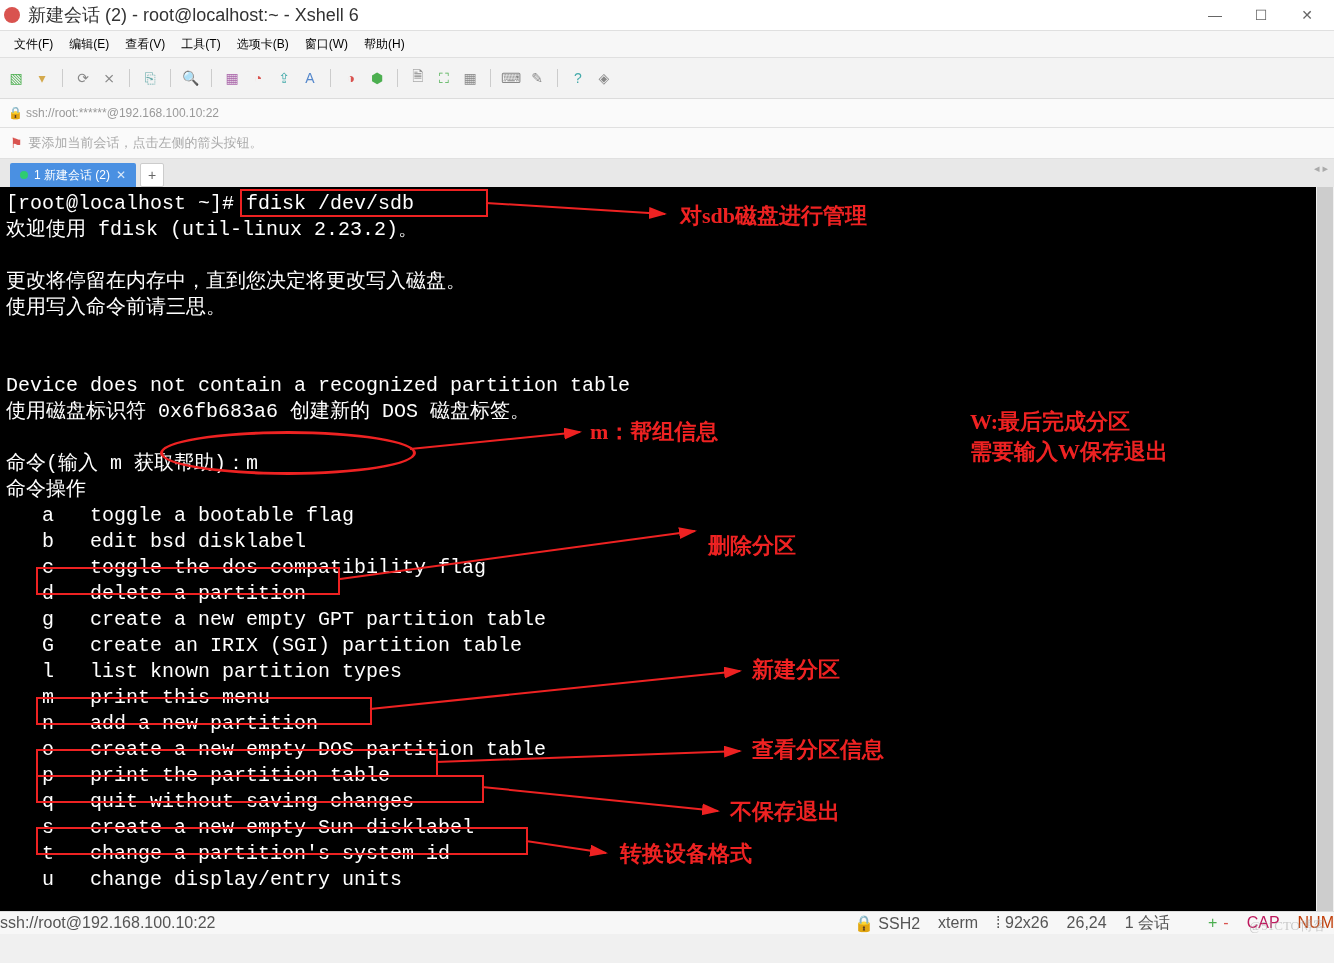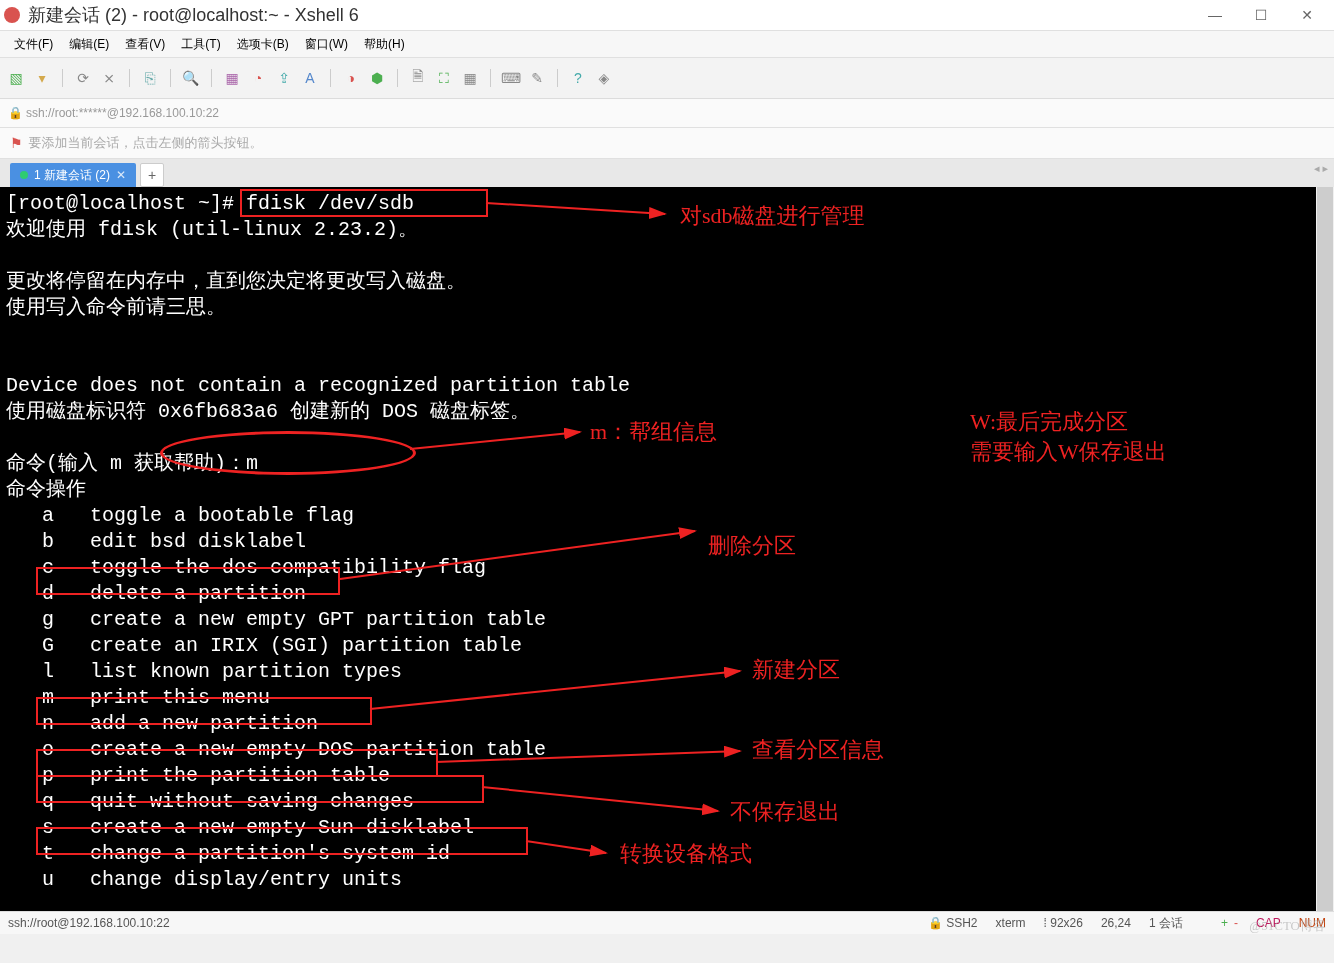--- a/index.html
+++ b/index.html
@@ -18,25 +18,25 @@
 .hint-bar .flag-icon{color:#d9534f;margin-right:6px;font-size:14px}
 .tab-strip{height:28px;background:#e8e8e8;display:flex;align-items:flex-end;position:relative}
 .tab{height:24px;display:flex;align-items:center;padding:0 10px;background:#4a90e2;color:#fff;font-size:12px;border-radius:2px 2px 0 0;margin-left:10px;gap:6px}
 .tab .dot{width:8px;height:8px;background:#2ecc71;border-radius:50%}
 .tab .close{font-size:12px;opacity:.8}
 .tab-add{width:22px;height:22px;background:#fff;border:1px solid #ccc;display:flex;align-items:center;justify-content:center;margin-left:4px;font-size:14px;color:#666;border-radius:2px}
 .nav-arrows{position:absolute;right:6px;top:3px;display:flex;gap:2px;color:#aaa;font-size:11px}
 .terminal{position:relative;height:716px;background:#000;font-family:"Consolas","Courier New",monospace;font-size:20px;line-height:26px;color:#fff;padding:4px 6px;white-space:pre;overflow:hidden}
 .terminal .scrollbar-track{position:absolute;right:0;top:0;width:18px;height:100%;background:#f0f0f0}
 .terminal .scrollbar-thumb{position:absolute;right:1px;top:0;width:16px;height:100%;background:#cdcdcd}
-.ann{position:absolute;font-family:"Microsoft YaHei","SimSun",serif;color:#e22;font-size:22px;font-weight:normal}
+.ann{position:absolute;font-family:"Microsoft YaHei","SimSun",serif;color:#e22;font-size:22px;font-weight:bold}
 .redbox{position:absolute;border:2px solid #e22;pointer-events:none}
 .arrow{position:absolute;pointer-events:none}
 .ellipse{position:absolute;border:3px solid #e22;border-radius:50%;pointer-events:none}
-.statusbar{height:22px;background:#f7f7f7;border-top:1px solid #ddd;display:flex;align-items:center;padding:0 8px;font-size:12px;color:#555;gap:18px}
+.statusbar{height:22px;background:#f7f7f7;border-top:1px solid #ddd;display:flex;align-items:center;padding:0 0;font-size:16px;color:#555;gap:18px}
 .statusbar .spacer{flex:1}
 .watermark{position:absolute;right:8px;bottom:28px;color:#aaa;font-size:13px;opacity:.6;font-family:"Microsoft YaHei"}
 </style>
 </head>
 <body>
 
 <div class="titlebar">
   <div class="app-icon"></div>
   <div class="title">新建会话 (2) - root@localhost:~ - Xshell 6</div>
   <div class="win-btn">—</div>

